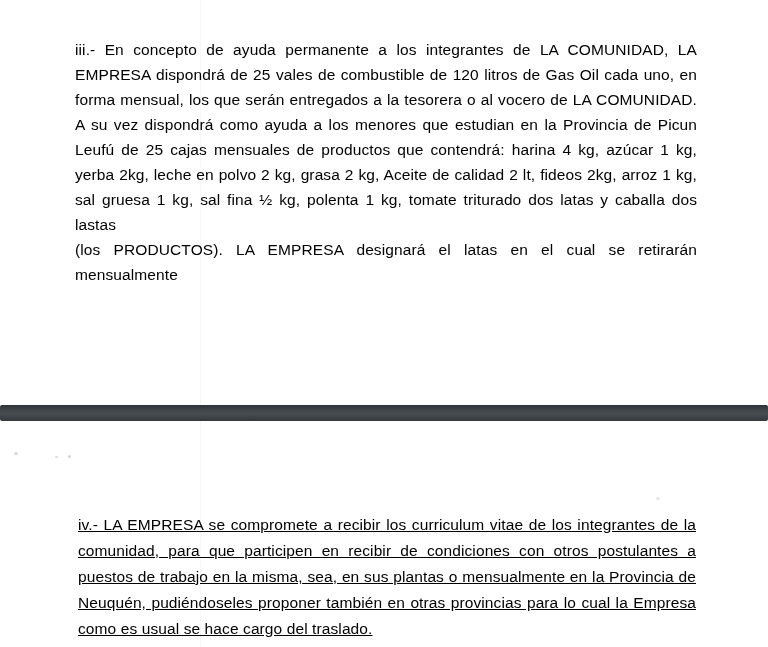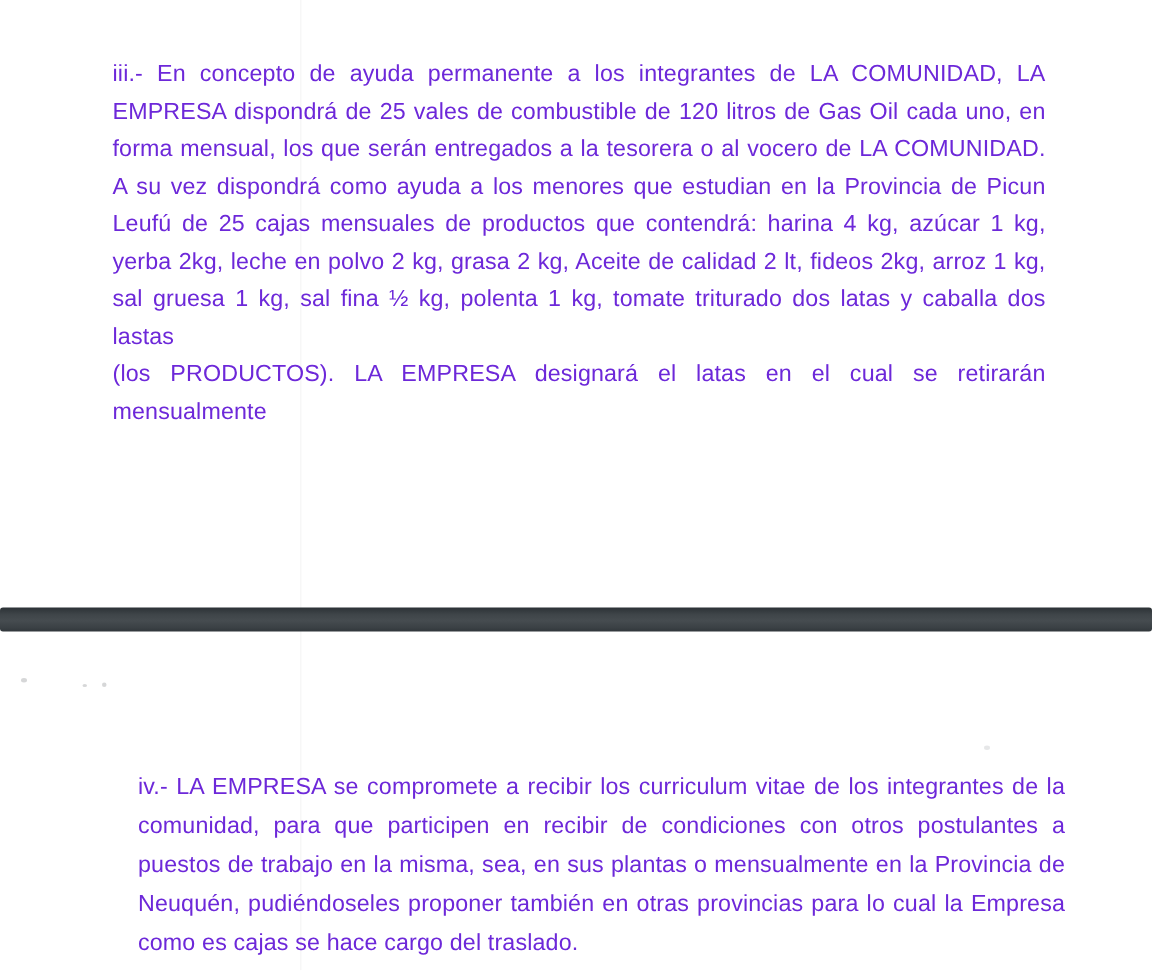--- a/index.html
+++ b/index.html
@@ -7,35 +7,36 @@
     padding: 0;
     background: #ffffff;
   }
   .page {
     position: relative;
     width: 768px;
     height: 647px;
     background: #ffffff;
     overflow: hidden;
     font-family: "Liberation Sans", "DejaVu Sans", sans-serif;
-    color: #6d28d9;
+    color: #000000;
     border-radius: 15px;
   }
   .paragraph {
     position: absolute;
     left: 75px;
     width: 622px;
   }
   .para-iii {
     top: 37px;
   }
   .para-iv {
     top: 512px;
-    left: 92px;
+    left: 78px;
     width: 618px;
+    text-decoration: underline;
   }
   .line {
     font-size: 15.5px;
     line-height: 25px;
     text-align: justify;
     text-align-last: justify;
     letter-spacing: 0.1px;
     white-space: normal;
   }
   .para-iv .line {
@@ -94,16 +95,16 @@
   <span class="speck s1"></span>
   <span class="speck s2"></span>
   <span class="speck s3"></span>
   <span class="speck s4"></span>
 
   <div class="paragraph para-iv">
     <div class="line">iv.- LA EMPRESA se compromete a recibir los curriculum vitae de los integrantes de la</div>
     <div class="line">comunidad, para que participen en recibir de condiciones con otros postulantes a</div>
     <div class="line">puestos de trabajo en la misma, sea, en sus plantas o mensualmente en la Provincia de</div>
     <div class="line">Neuquén, pudiéndoseles proponer también en otras provincias para lo cual la Empresa</div>
-    <div class="line last">como es cajas se hace cargo del traslado.</div>
+    <div class="line last">como es usual se hace cargo del traslado.</div>
   </div>
 
 </div>
 
 </body></html>

